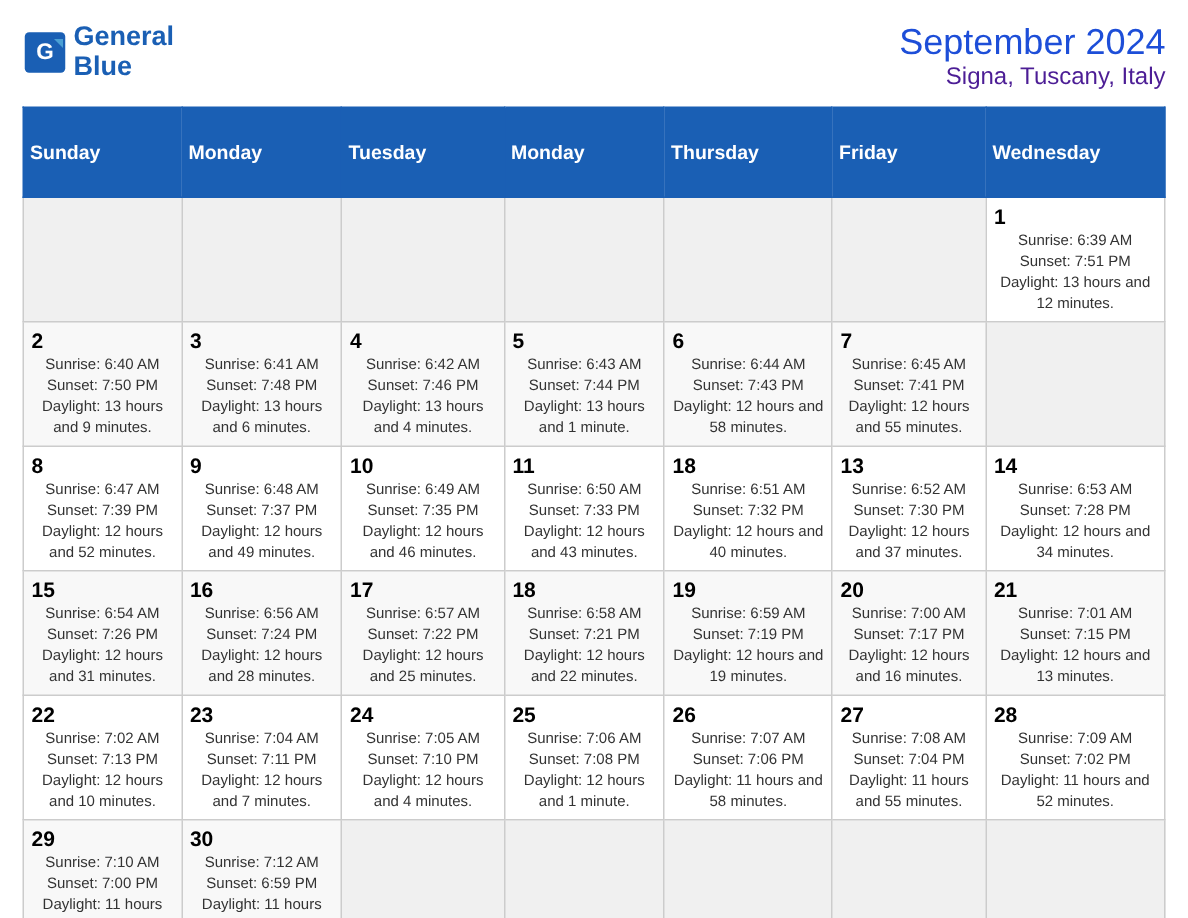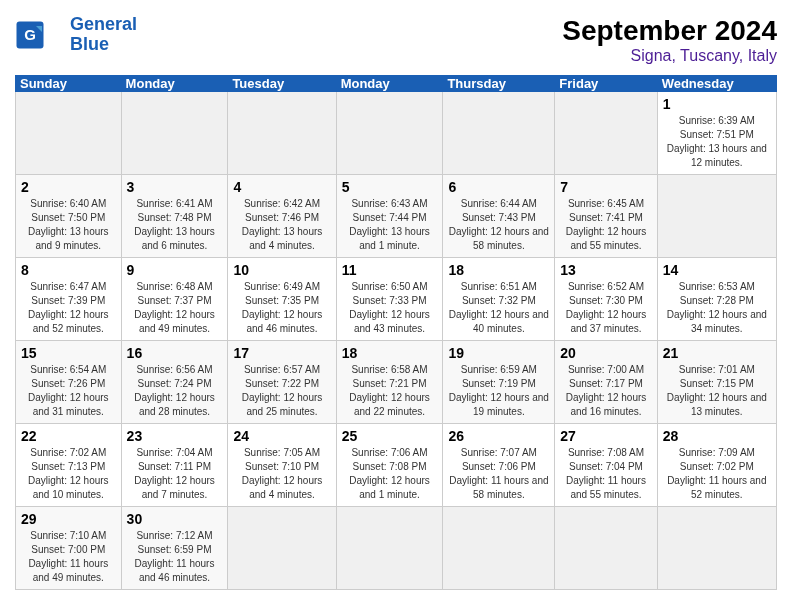--- a/index.html
+++ b/index.html
@@ -22,47 +22,46 @@
       gap: 4px;
     }
     .logo-text {
       font-size: 18px;
       font-weight: bold;
       color: #333;
       line-height: 1.1;
     }
     .logo-text span {
       color: #1a5fb4;
-      margin-left: 21px;
     }
     .logo-icon {
       width: 30px;
       height: 30px;
     }
     .title-block {
       text-align: right;
     }
     .month-title {
-      font-size: 28px;
-      font-weight: bold;
-      color: #000000;
+      font-size: 24px;
+      font-weight: normal;
+      color: #1d4ed8;
     }
     .subtitle {
       font-size: 16px;
       color: #4c1d95;
     }
     table {
       width: 100%;
       border-collapse: collapse;
       font-size: 11px;
     }
     thead tr th {
       background-color: #1a5fb4;
       color: #fff;
-      padding: 0 4px;
+      padding: 22px 4px;
       text-align: left;
       font-size: 13px;
       font-weight: bold;
       border: 1px solid #1a5fb4;
     }
     tbody tr td {
       border: 1px solid #ccc;
       padding: 4px 5px;
       vertical-align: top;
       min-height: 70px;

